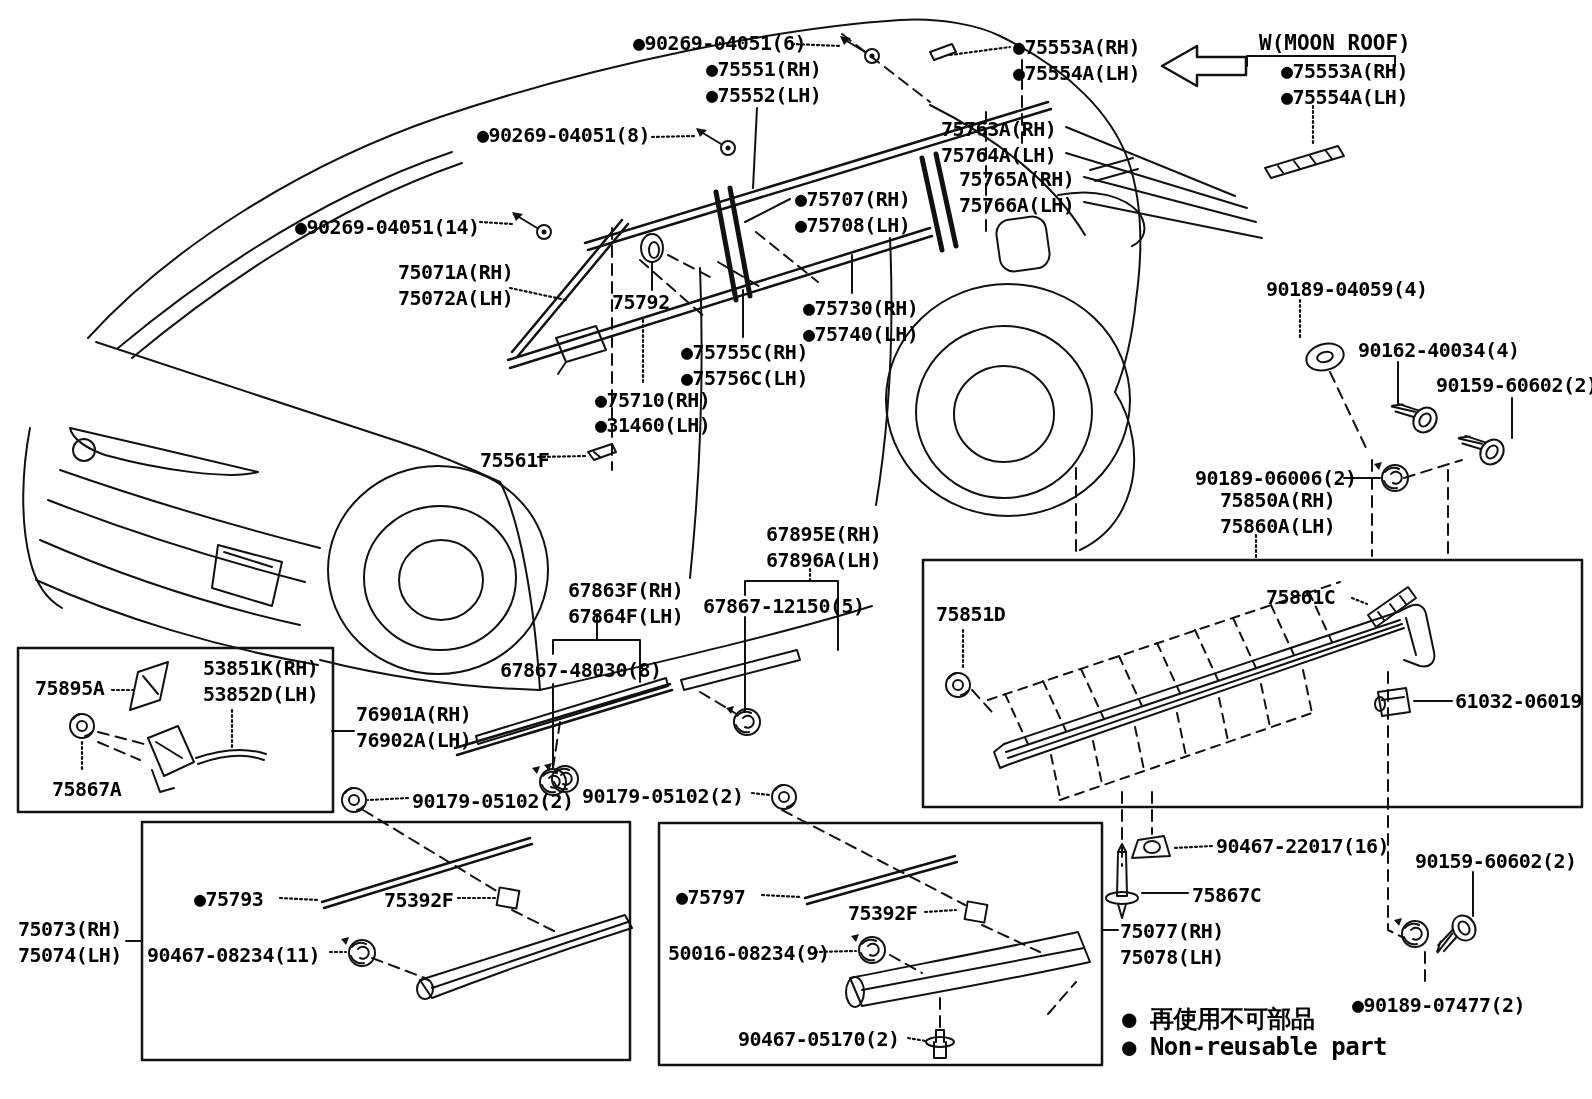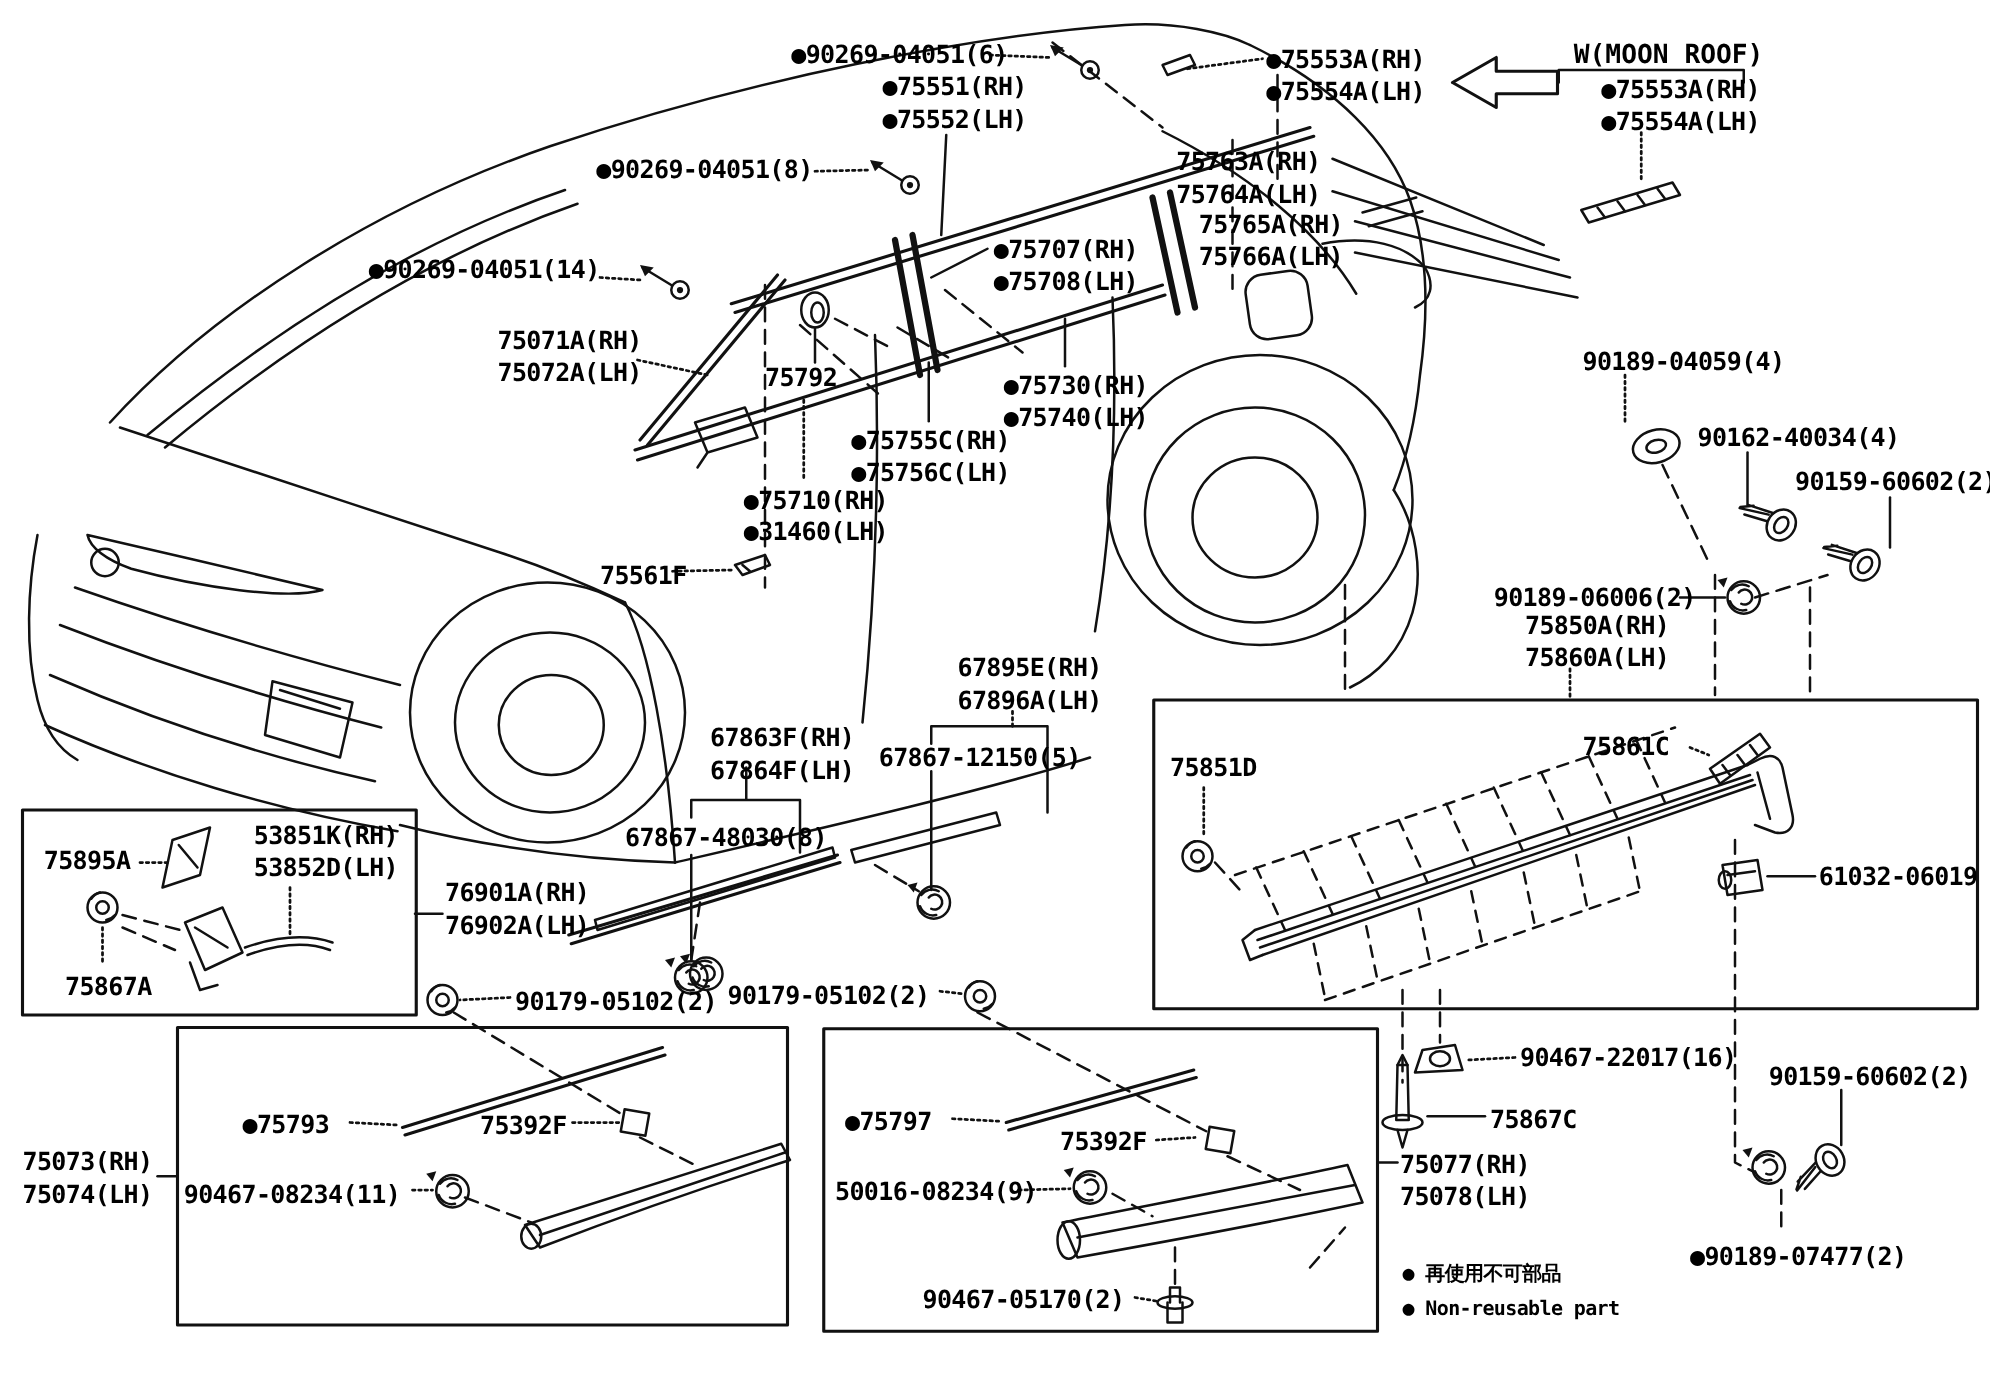--- a/index.html
+++ b/index.html
@@ -3,21 +3,21 @@
 <meta charset="utf-8">
 <style>
   html,body{margin:0;padding:0;background:#fff;}
   .stage{position:relative;width:1592px;height:1099px;background:#fff;overflow:hidden;
          font-family:"DejaVu Sans Mono",monospace;}
   svg.art{position:absolute;left:0;top:0;}
   .lbl{position:absolute;white-space:nowrap;font-weight:700;font-size:20px;line-height:26px;
        color:#000;letter-spacing:-0.5px;}
   .lbl.hdr{font-size:21px;letter-spacing:0;}
   .lbl.doc{font-size:17px;margin-top:46px;}
-  .lbl.legend{font-size:16px;text-align:right;}
+  .lbl.legend{font-size:24px;text-align:right;}
 </style>
 </head>
 <body>
 
 <div class="stage">
 
 <svg class="art" width="1592" height="1099" viewBox="0 0 1592 1099" fill="none" stroke="#111" stroke-width="2" stroke-linecap="round" stroke-linejoin="round">
 
   <defs>
     <g id="sym-screw">
@@ -297,21 +297,21 @@
 <div class="lbl hdr" style="left:1259px;top:30px">W(MOON ROOF)</div>
 <div class="lbl" style="left:1281px;top:58px">●75553A(RH)</div>
 <div class="lbl" style="left:1281px;top:84px">●75554A(LH)</div>
 <div class="lbl" style="left:477px;top:122px">●90269-04051(8)</div>
 <div class="lbl" style="left:941px;top:116px">75763A(RH)</div>
 <div class="lbl" style="left:941px;top:142px">75764A(LH)</div>
 <div class="lbl" style="left:959px;top:166px">75765A(RH)</div>
 <div class="lbl" style="left:959px;top:192px">75766A(LH)</div>
 <div class="lbl" style="left:795px;top:186px">●75707(RH)</div>
 <div class="lbl" style="left:795px;top:212px">●75708(LH)</div>
-<div class="lbl" style="left:295px;top:202px">●90269-04051(14)</div>
+<div class="lbl" style="left:295px;top:214px">●90269-04051(14)</div>
 <div class="lbl" style="left:398px;top:259px">75071A(RH)</div>
 <div class="lbl" style="left:398px;top:285px">75072A(LH)</div>
 <div class="lbl" style="left:612px;top:289px">75792</div>
 <div class="lbl" style="left:803px;top:295px">●75730(RH)</div>
 <div class="lbl" style="left:803px;top:321px">●75740(LH)</div>
 <div class="lbl" style="left:681px;top:339px">●75755C(RH)</div>
 <div class="lbl" style="left:681px;top:365px">●75756C(LH)</div>
 <div class="lbl" style="left:595px;top:387px">●75710(RH)</div>
 <div class="lbl" style="left:595px;top:412px">●31460(LH)</div>
 <div class="lbl" style="left:480px;top:447px">75561F</div>

